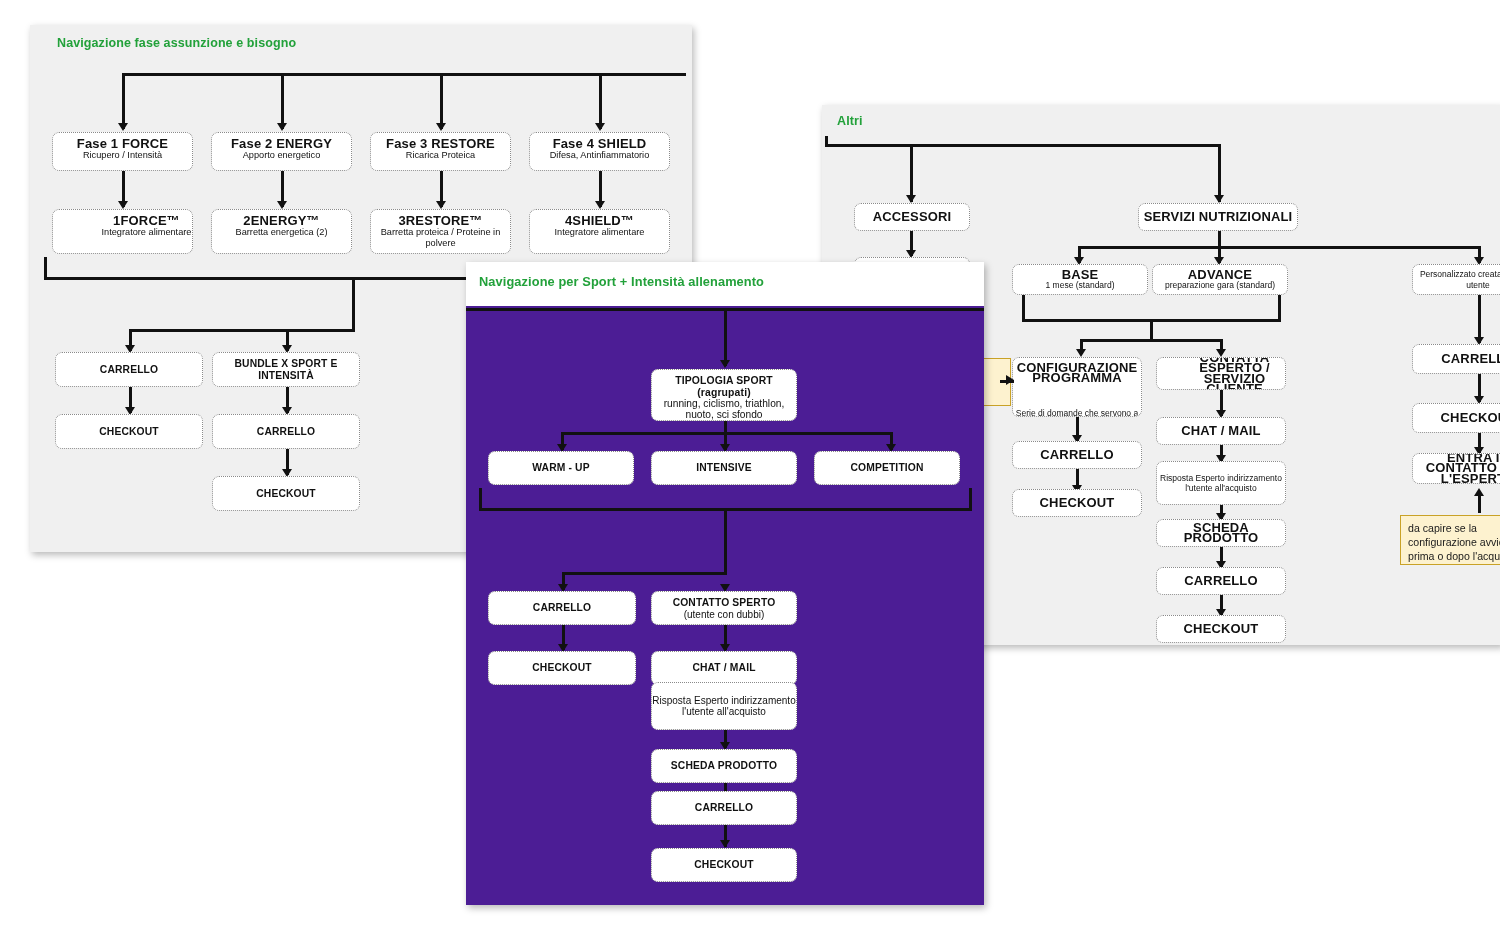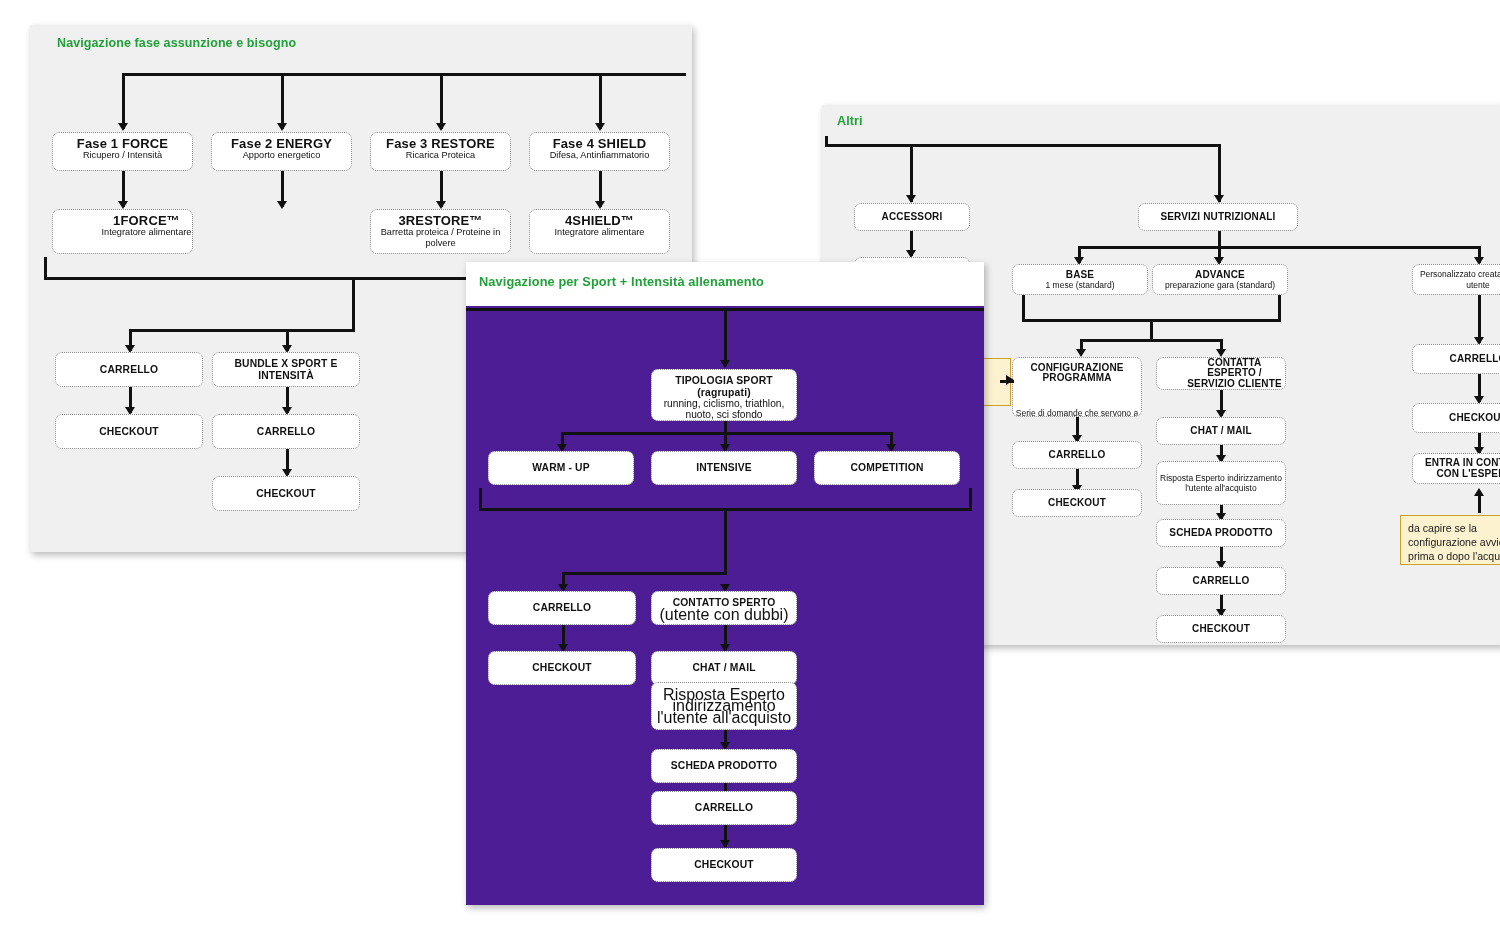--- a/index.html
+++ b/index.html
@@ -23,24 +23,24 @@
   
   .node{
     position:absolute;box-sizing:border-box;background:#ffffff;
     border:1.4px dotted #8a8a8a;border-radius:7px;
     display:flex;flex-direction:column;align-items:center;justify-content:flex-start;
     text-align:center;padding-top:5px;color:#111;overflow:hidden;
   }
   .node .t1{font-size:13px;font-weight:bold;line-height:11.5px;letter-spacing:.15px;}
   .node .t2{font-size:9.2px;font-weight:normal;line-height:11.3px;}
   .node.mid .t1{font-size:10.3px;}
-  .node.mid .t2{font-size:16px;}
+  .node.mid .t2{font-size:10px;}
   .node.lg .t1{font-size:10.4px;}
   .node.lg .t2{font-size:10.2px;}
-  .node.sm .t1{font-size:10px;line-height:10.4px;}
+  .node.sm .t1{font-size:13px;line-height:10.4px;}
   .node.sm .t2{font-size:8.5px;line-height:10.2px;}
   .node.center{justify-content:center;padding-top:0;}
 
   
   .ln{position:absolute;background:#111;}
   .ln.h{height:2.6px;}
   .ln.v{width:2.6px;}
   .arw{position:absolute;width:0;height:0;
        border-left:5.2px solid transparent;border-right:5.2px solid transparent;
        border-top:8px solid #111;}
@@ -225,20 +225,24 @@
       <div class="arw" style="left:247px;top:176px;"></div>
       <div class="ln v" style="left:410px;top:146px;height:36px;"></div>
       <div class="arw" style="left:406px;top:176px;"></div>
       <div class="ln v" style="left:569px;top:146px;height:36px;"></div>
       <div class="arw" style="left:565px;top:176px;"></div>
 
       <div class="node" style="left:22px;top:184px;width:141px;height:45px;padding-left:48px;">
         <span class="t1">1FORCE™</span>
         <span class="t2">Integratore alimentare</span>
       </div>
+      <div class="node" style="left:181px;top:184px;width:141px;height:45px;">
+        <span class="t1">2ENERGY™</span>
+        <span class="t2">Barretta energetica (2)</span>
+      </div>
       <div class="node" style="left:340px;top:184px;width:141px;height:45px;">
         <span class="t1">3RESTORE™</span>
         <span class="t2">Barretta proteica / Proteine in polvere</span>
       </div>
       <div class="node" style="left:499px;top:184px;width:141px;height:45px;">
         <span class="t1">4SHIELD™</span>
         <span class="t2">Integratore alimentare</span>
       </div>
 
       <div class="ln v" style="left:14px;top:232px;height:22px;"></div>

